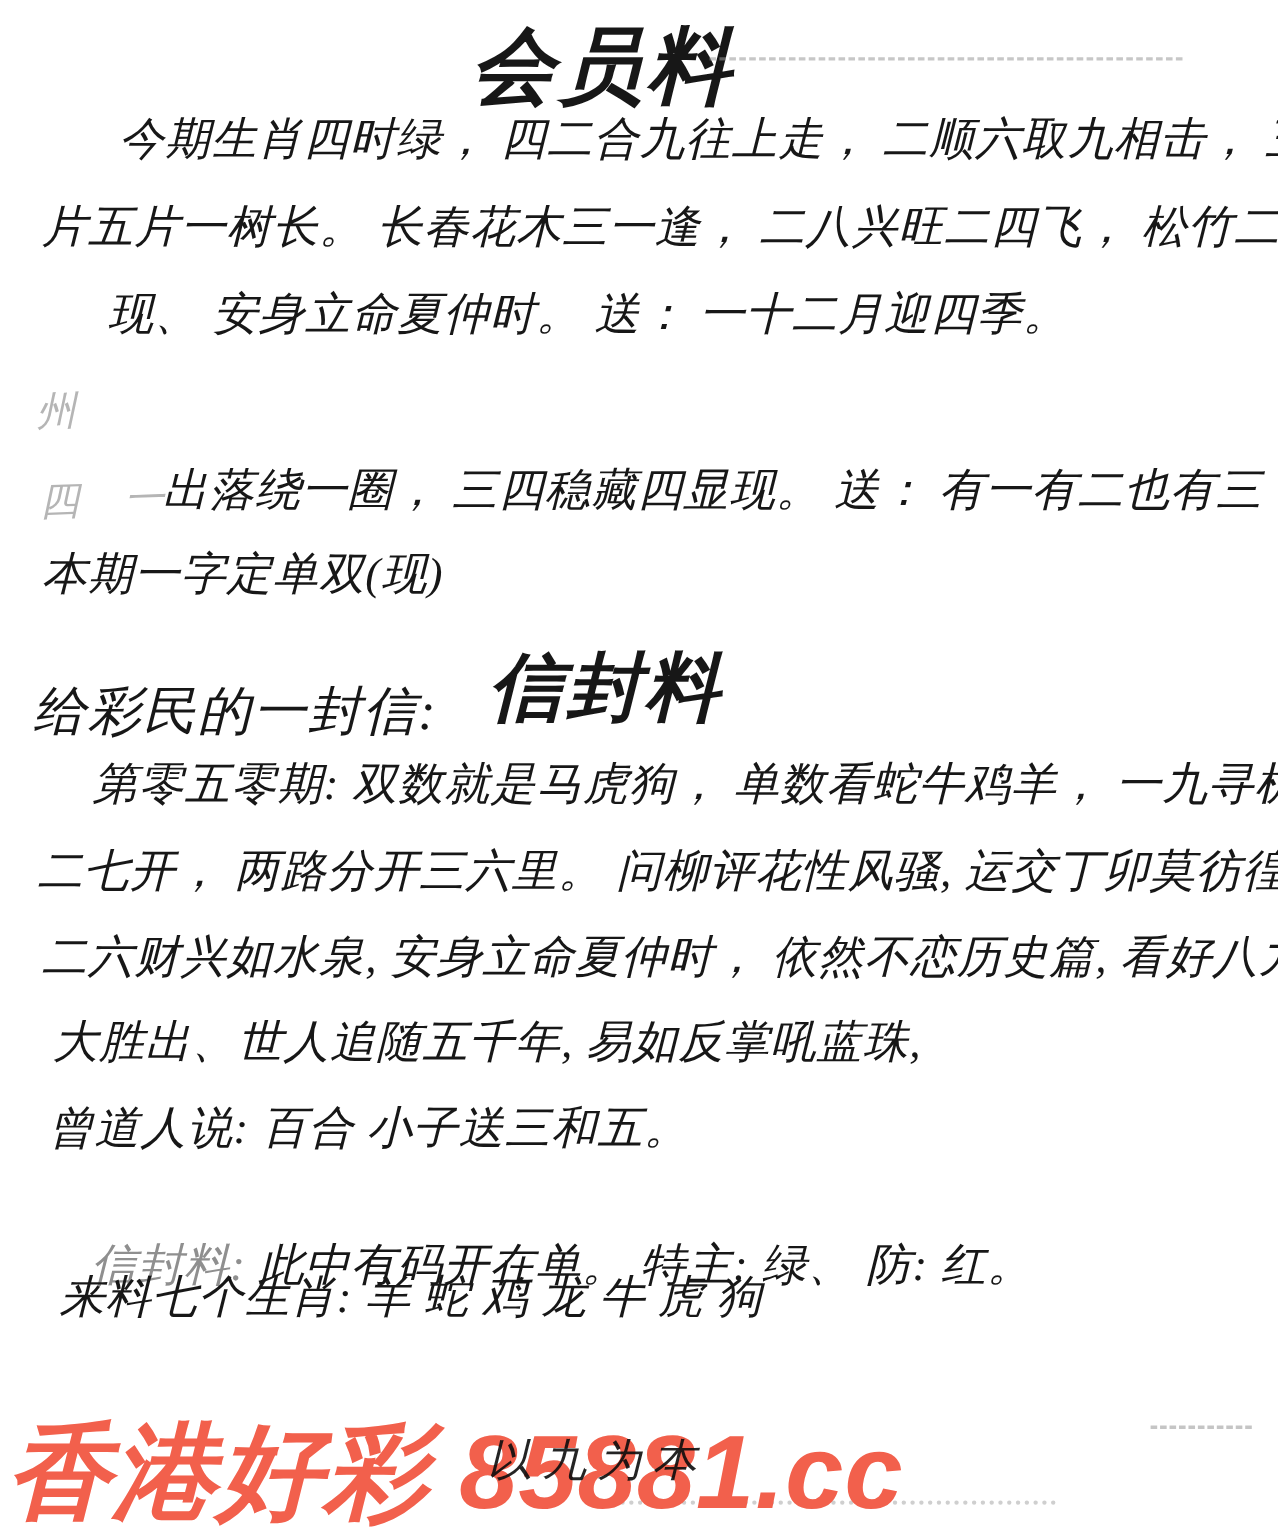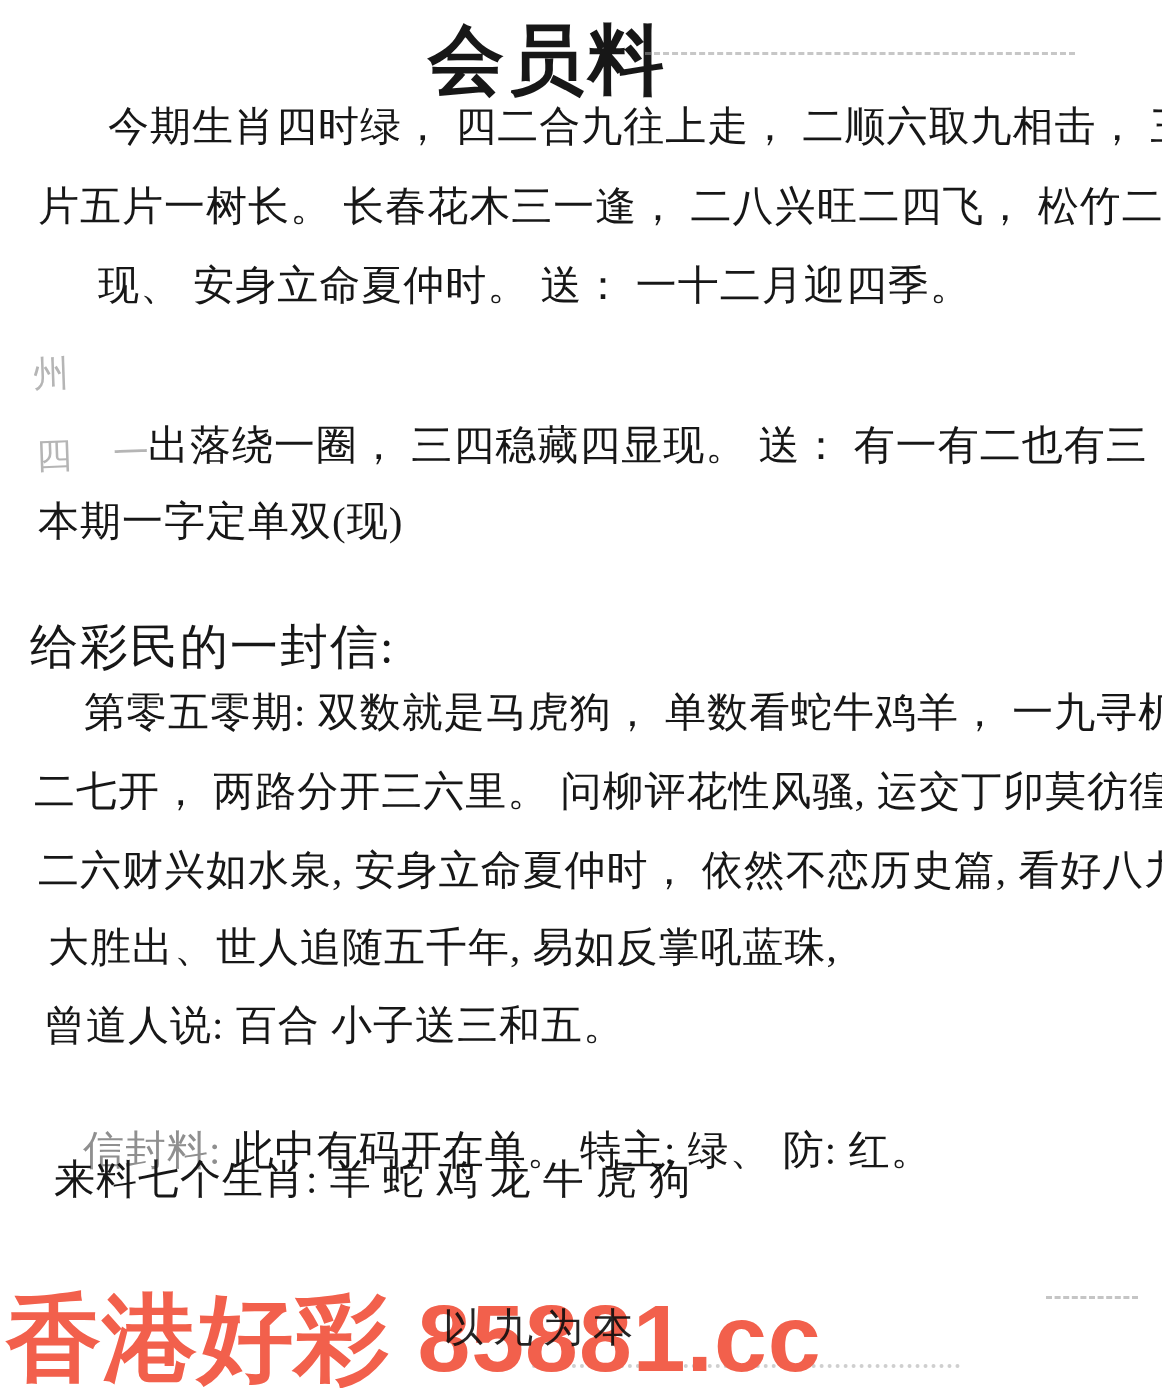--- a/index.html
+++ b/index.html
@@ -4,20 +4,21 @@
 <style>
   html, body { margin: 0; padding: 0; background: #ffffff; }
   .page {
     position: relative;
     width: 1162px;
     height: 1388px;
     background: #ffffff;
     overflow: hidden;
     font-family: "Liberation Serif", "DejaVu Serif", serif;
     color: #171717;
+    font-style: italic;
   }
   .line {
     position: absolute;
     white-space: pre;
     font-size: 41px;
     letter-spacing: 1px;
     line-height: 1.1;
   }
   
   .t-member {
@@ -126,20 +127,21 @@
   <div class="line m2">现、 安身立命夏仲时。 送： 一十二月迎四季。</div>
 
   <div class="margin-mark mk4">州</div>
 
   <div class="margin-mark mk5">四 一</div>
   <div class="line m5">本期一字定单双(现)</div>
 
   <div class="line m4">出落绕一圈， 三四稳藏四显现。 送： 有一有二也有三</div>
 
   <div class="intro">给彩民的一封信:</div>
+  <div class="t-envelope">信封料</div>
 
   <div class="line e0">第零五零期: 双数就是马虎狗， 单数看蛇牛鸡羊， 一九寻机</div>
   <div class="line e1">二七开， 两路分开三六里。 问柳评花性风骚, 运交丁卯莫彷徨,</div>
   <div class="line e2">二六财兴如水泉, 安身立命夏仲时， 依然不恋历史篇, 看好八九</div>
   <div class="line e3">大胜出、世人追随五千年, 易如反掌吼蓝珠,</div>
   <div class="line e4">曾道人说: 百合 小子送三和五。</div>
 
   <div class="line e5">
     <span class="faded-label">信封料: </span><span>此中有码开在单。 特主: 绿、 防: 红。</span>
   </div>

